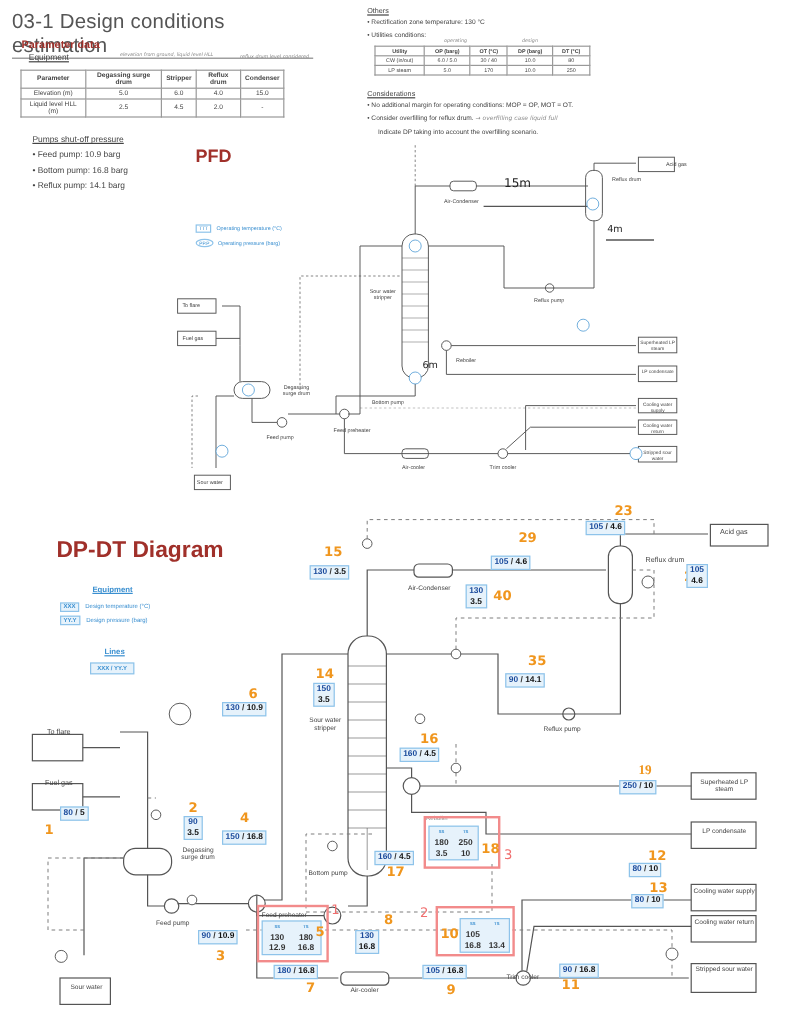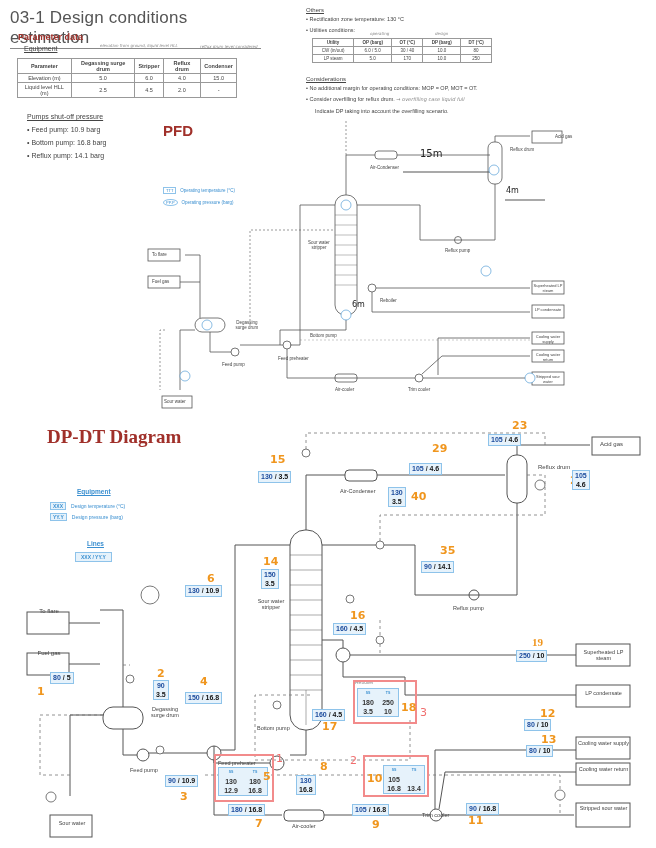--- a/index.html
+++ b/index.html
@@ -215,21 +215,21 @@
 <div class="abs label" style="left:310px;top:333px;font-size:4.5px;">Bottom pump</div>
 <div class="abs label" style="left:222px;top:362px;font-size:4.5px;">Feed pump</div>
 <div class="abs label" style="left:278px;top:356px;font-size:4.5px;">Feed preheater</div>
 <div class="abs label" style="left:533px;top:334px;width:30px;font-size:4px;">Cooling water supply</div>
 <div class="abs label" style="left:533px;top:352px;width:30px;font-size:4px;">Cooling water return</div>
 <div class="abs label" style="left:335px;top:387px;font-size:4.5px;">Air-cooler</div>
 <div class="abs label" style="left:408px;top:387px;font-size:4.5px;">Trim cooler</div>
 <div class="abs label" style="left:533px;top:374px;width:30px;font-size:4px;">Stripped sour water</div>
 <div class="abs label" style="left:164px;top:399px;font-size:4.5px;">Sour water</div>
 
-<div class="abs dp-title" style="left:47px;top:426px;font-family:Liberation Serif, serif;">DP-DT Diagram</div>
+<div class="abs dp-title" style="left:47px;top:448px;">DP-DT Diagram</div>
 
 <div class="abs" style="left:77px;top:488px;font-size:6.5px;color:#3a8fd0;text-decoration:underline;font-weight:bold;">Equipment</div>
 <div class="abs" style="left:50px;top:502px;display:flex;gap:5px;align-items:center;">
   <span class="sbox" style="font-size:5px;font-weight:bold;">XXX</span>
   <span class="leg" style="font-size:5px;">Design temperature (°C)</span>
 </div>
 <div class="abs" style="left:50px;top:513px;display:flex;gap:5px;align-items:center;">
   <span class="sbox" style="font-size:5px;font-weight:bold;">YY.Y</span>
   <span class="leg" style="font-size:5px;">Design pressure (barg)</span>
 </div>

